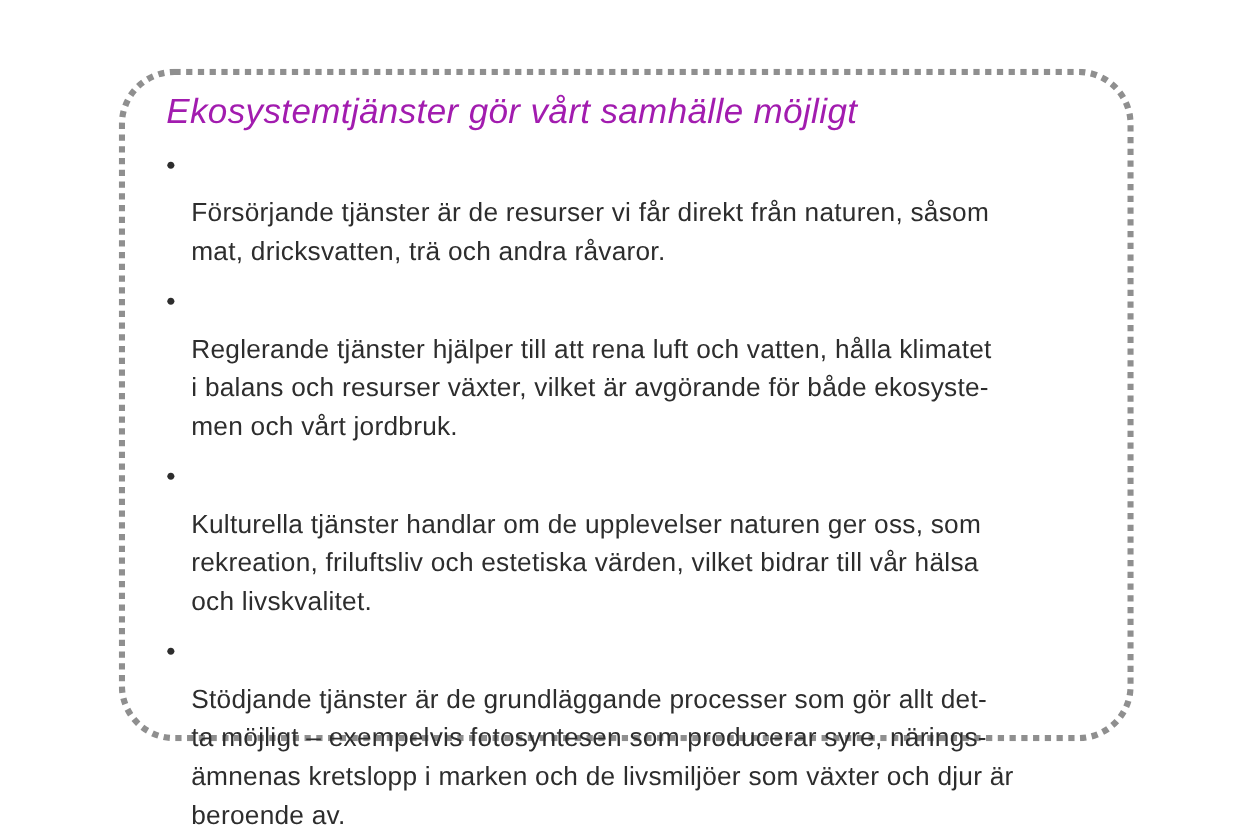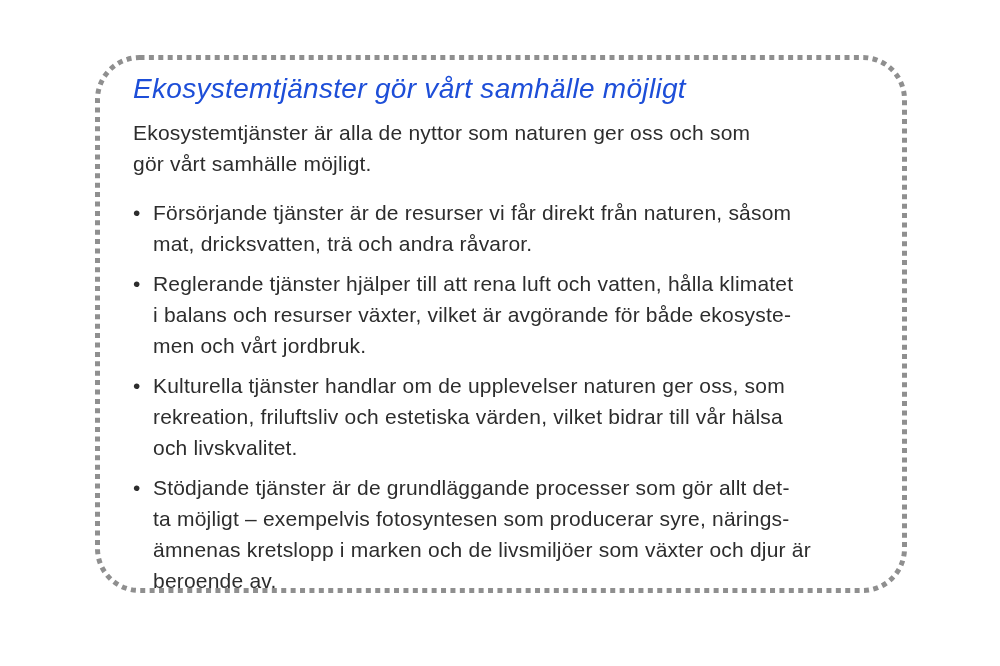--- a/index.html
+++ b/index.html
@@ -36,21 +36,21 @@
     left: 38px;
     top: 16px;
     width: 742px;
   }
   .panel-title {
     margin: 0 0 10px 0;
     font-size: 28px;
     font-style: italic;
     font-weight: normal;
     letter-spacing: 0.3px;
-    color: #1d4ed8;
+    color: #a21caf;
     line-height: 36px;
   }
   .lines {
     white-space: pre-line;
     font-size: 21px;
     line-height: 31px;
     letter-spacing: 0.2px;
   }
   .intro {
     margin: 0 0 18px 0;
@@ -64,34 +64,33 @@
     display: flex;
     margin: 0 0 9px 0;
   }
   .bullet {
     flex: 0 0 20px;
     font-size: 21px;
     line-height: 31px;
   }
   .bullet-text {
     flex: 1 1 auto;
+    margin-top: 38px;
   }
 </style>
 </head>
 <body>
 
 <div class="page">
   <div class="panel">
     <svg class="panel-border" viewBox="0 0 812 538" width="812" height="538">
       <rect x="2.5" y="2.5" width="807" height="533" rx="42" ry="42" fill="none" stroke-width="5" stroke-dasharray="5 4.4" stroke="#8f8f8f"></rect>
     </svg>
     <div class="panel-content">
       <h1 class="panel-title">Ekosystemtjänster gör vårt samhälle möjligt</h1>
-      <p class="lines intro">Ekosystemtjänster är alla de nyttor som naturen ger oss och som
-gör vårt samhälle möjligt.</p>
       <ul class="bullet-list">
         <li>
           <span class="bullet">•</span>
           <span class="lines bullet-text">Försörjande tjänster är de resurser vi får direkt från naturen, såsom
 mat, dricksvatten, trä och andra råvaror.</span>
         </li>
         <li>
           <span class="bullet">•</span>
           <span class="lines bullet-text">Reglerande tjänster hjälper till att rena luft och vatten, hålla klimatet
 i balans och resurser växter, vilket är avgörande för både ekosyste-

